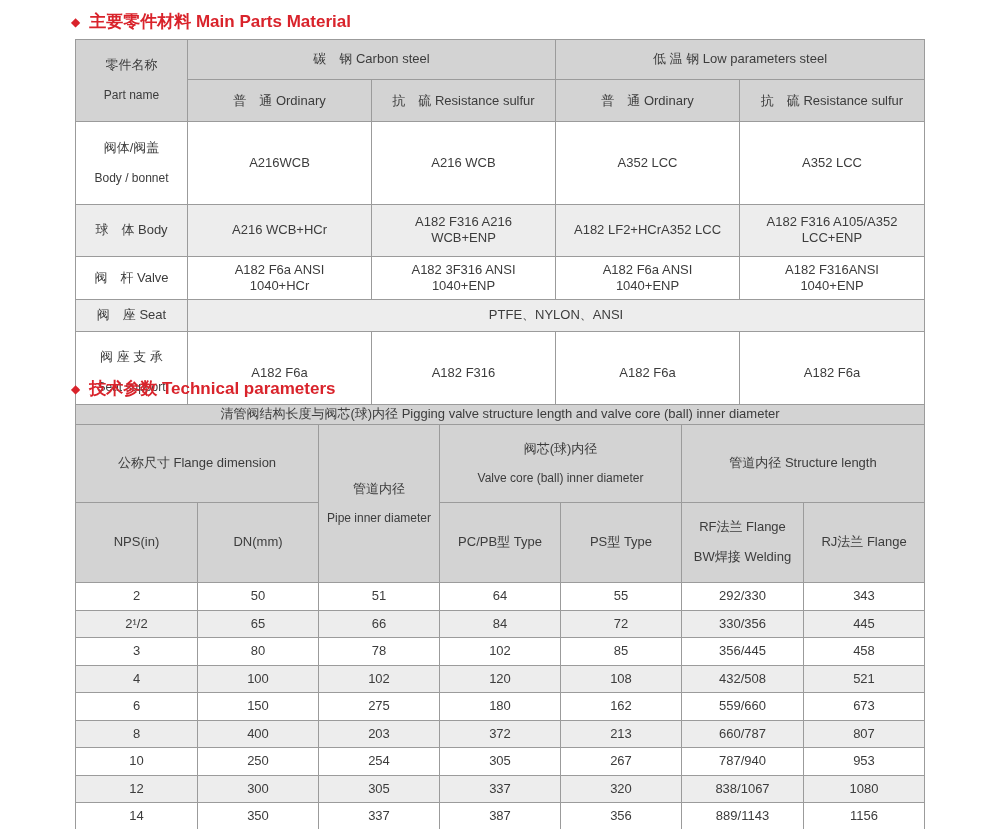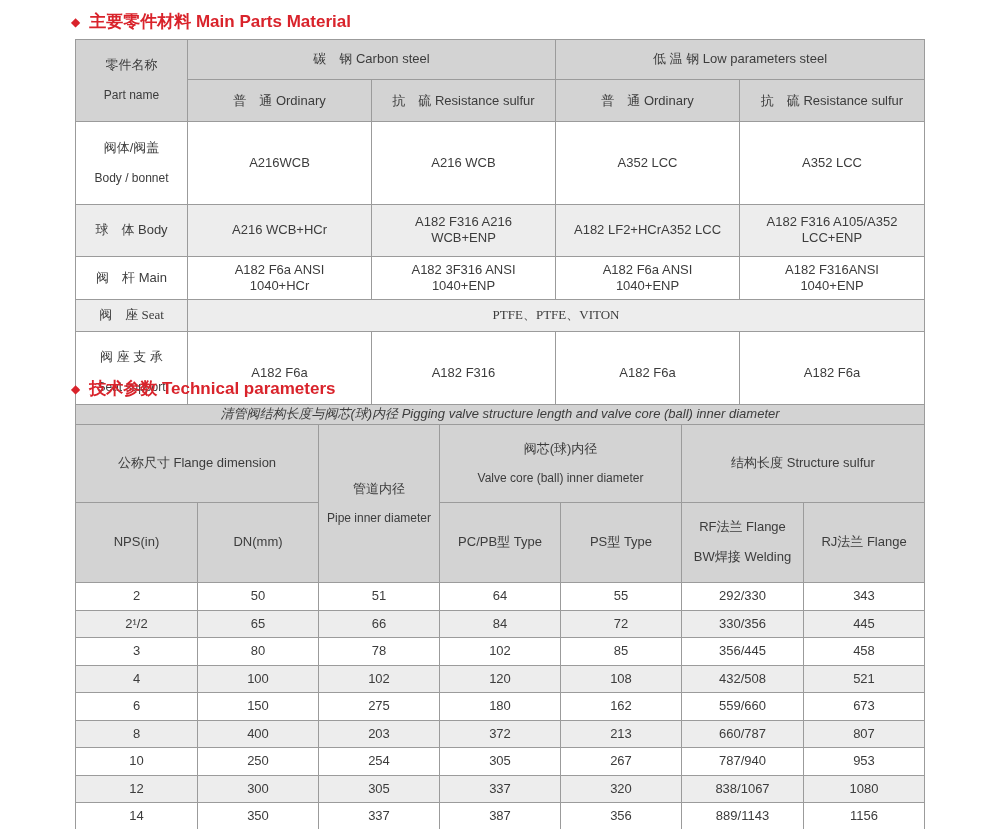--- a/index.html
+++ b/index.html
@@ -41,28 +41,28 @@
   .en   { font-size:12px; line-height:1.15; }
   .zh   { font-size:13px; line-height:1.25; }
   .two-line div { line-height:1.15; }
 
   
   #parts-table thead tr:nth-child(1) { height:27px; }
   #parts-table thead tr:nth-child(2) { height:29px; }
   #parts-table tbody tr.r0 { height:30px; }
   #parts-table tbody tr.r1 { height:52px; }
   #parts-table tbody tr.r2 { height:43px; }
-  #parts-table tbody tr.r3 { height:32px;font-family:Liberation Serif, serif; }
+  #parts-table tbody tr.r3 { height:32px; }
   #parts-table tbody tr.r4 { height:32px; }
   #parts-table tbody tr.r5 { height:28px; }
   #parts-table tbody tr.r6 { height:30px; }
   #parts-table tbody tr.r7 { height:29px; }
 
   
-  #tech-table thead tr:nth-child(1) { height:17px;font-style:italic; }
+  #tech-table thead tr:nth-child(1) { height:17px; }
   #tech-table thead tr:nth-child(2) { height:27px; }
   #tech-table thead tr:nth-child(3) { height:28px; }
   #tech-table thead th { line-height:1.15; }
   #tech-table tbody tr { height:27.5px; }
   #tech-table td { padding:1px 4px; }
 </style>
 </head>
 <body>
 
 <div class="sec-title" id="title-parts">
@@ -108,33 +108,33 @@
     <tr class="r1 alt">
       <td>球　体 Body</td>
       <td>A216 WCB+HCr</td>
       <td>A182 F316 A216
 WCB+ENP</td>
       <td>A182 LF2+HCrA352 LCC</td>
       <td>A182 F316 A105/A352
 LCC+ENP</td>
     </tr>
     <tr class="r2">
-      <td>阀　杆 Main</td>
+      <td>阀　杆 Valve</td>
       <td>A182 F6a ANSI
 1040+HCr</td>
       <td>A182 3F316 ANSI
 1040+ENP</td>
       <td>A182 F6a ANSI
 1040+ENP</td>
       <td>A182 F316ANSI
 1040+ENP</td>
     </tr>
     <tr class="r3 alt">
       <td>阀　座 Seat</td>
-      <td colspan="4">PTFE、PTFE、VITON</td>
+      <td colspan="4">PTFE、NYLON、ANSI</td>
     </tr>
     <tr class="r4">
       <td class="two-line">
         <div class="zh">阀 座 支 承</div>
         <div class="en">Seat support</div>
       </td>
       <td>A182 F6a</td>
       <td>A182 F316</td>
       <td>A182 F6a</td>
       <td>A182 F6a</td>
@@ -182,21 +182,21 @@
     <tr>
       <th colspan="2">公称尺寸 Flange dimension</th>
       <th rowspan="2" class="two-line">
         <div class="zh">管道内径</div>
         <div class="en">Pipe inner diameter</div>
       </th>
       <th colspan="2" class="two-line">
         <div class="zh">阀芯(球)内径</div>
         <div class="en">Valve core (ball) inner diameter</div>
       </th>
-      <th colspan="2">结构长度 Structure sulfur</th>
+      <th colspan="2">管道内径 Structure length</th>
     </tr>
     <tr>
       <th>NPS(in)</th>
       <th>DN(mm)</th>
       <th>PC/PB型 Type</th>
       <th>PS型 Type</th>
       <th class="two-line">
         <div class="zh">RF法兰 Flange</div>
         <div class="zh">BW焊接 Welding</div>
       </th>

